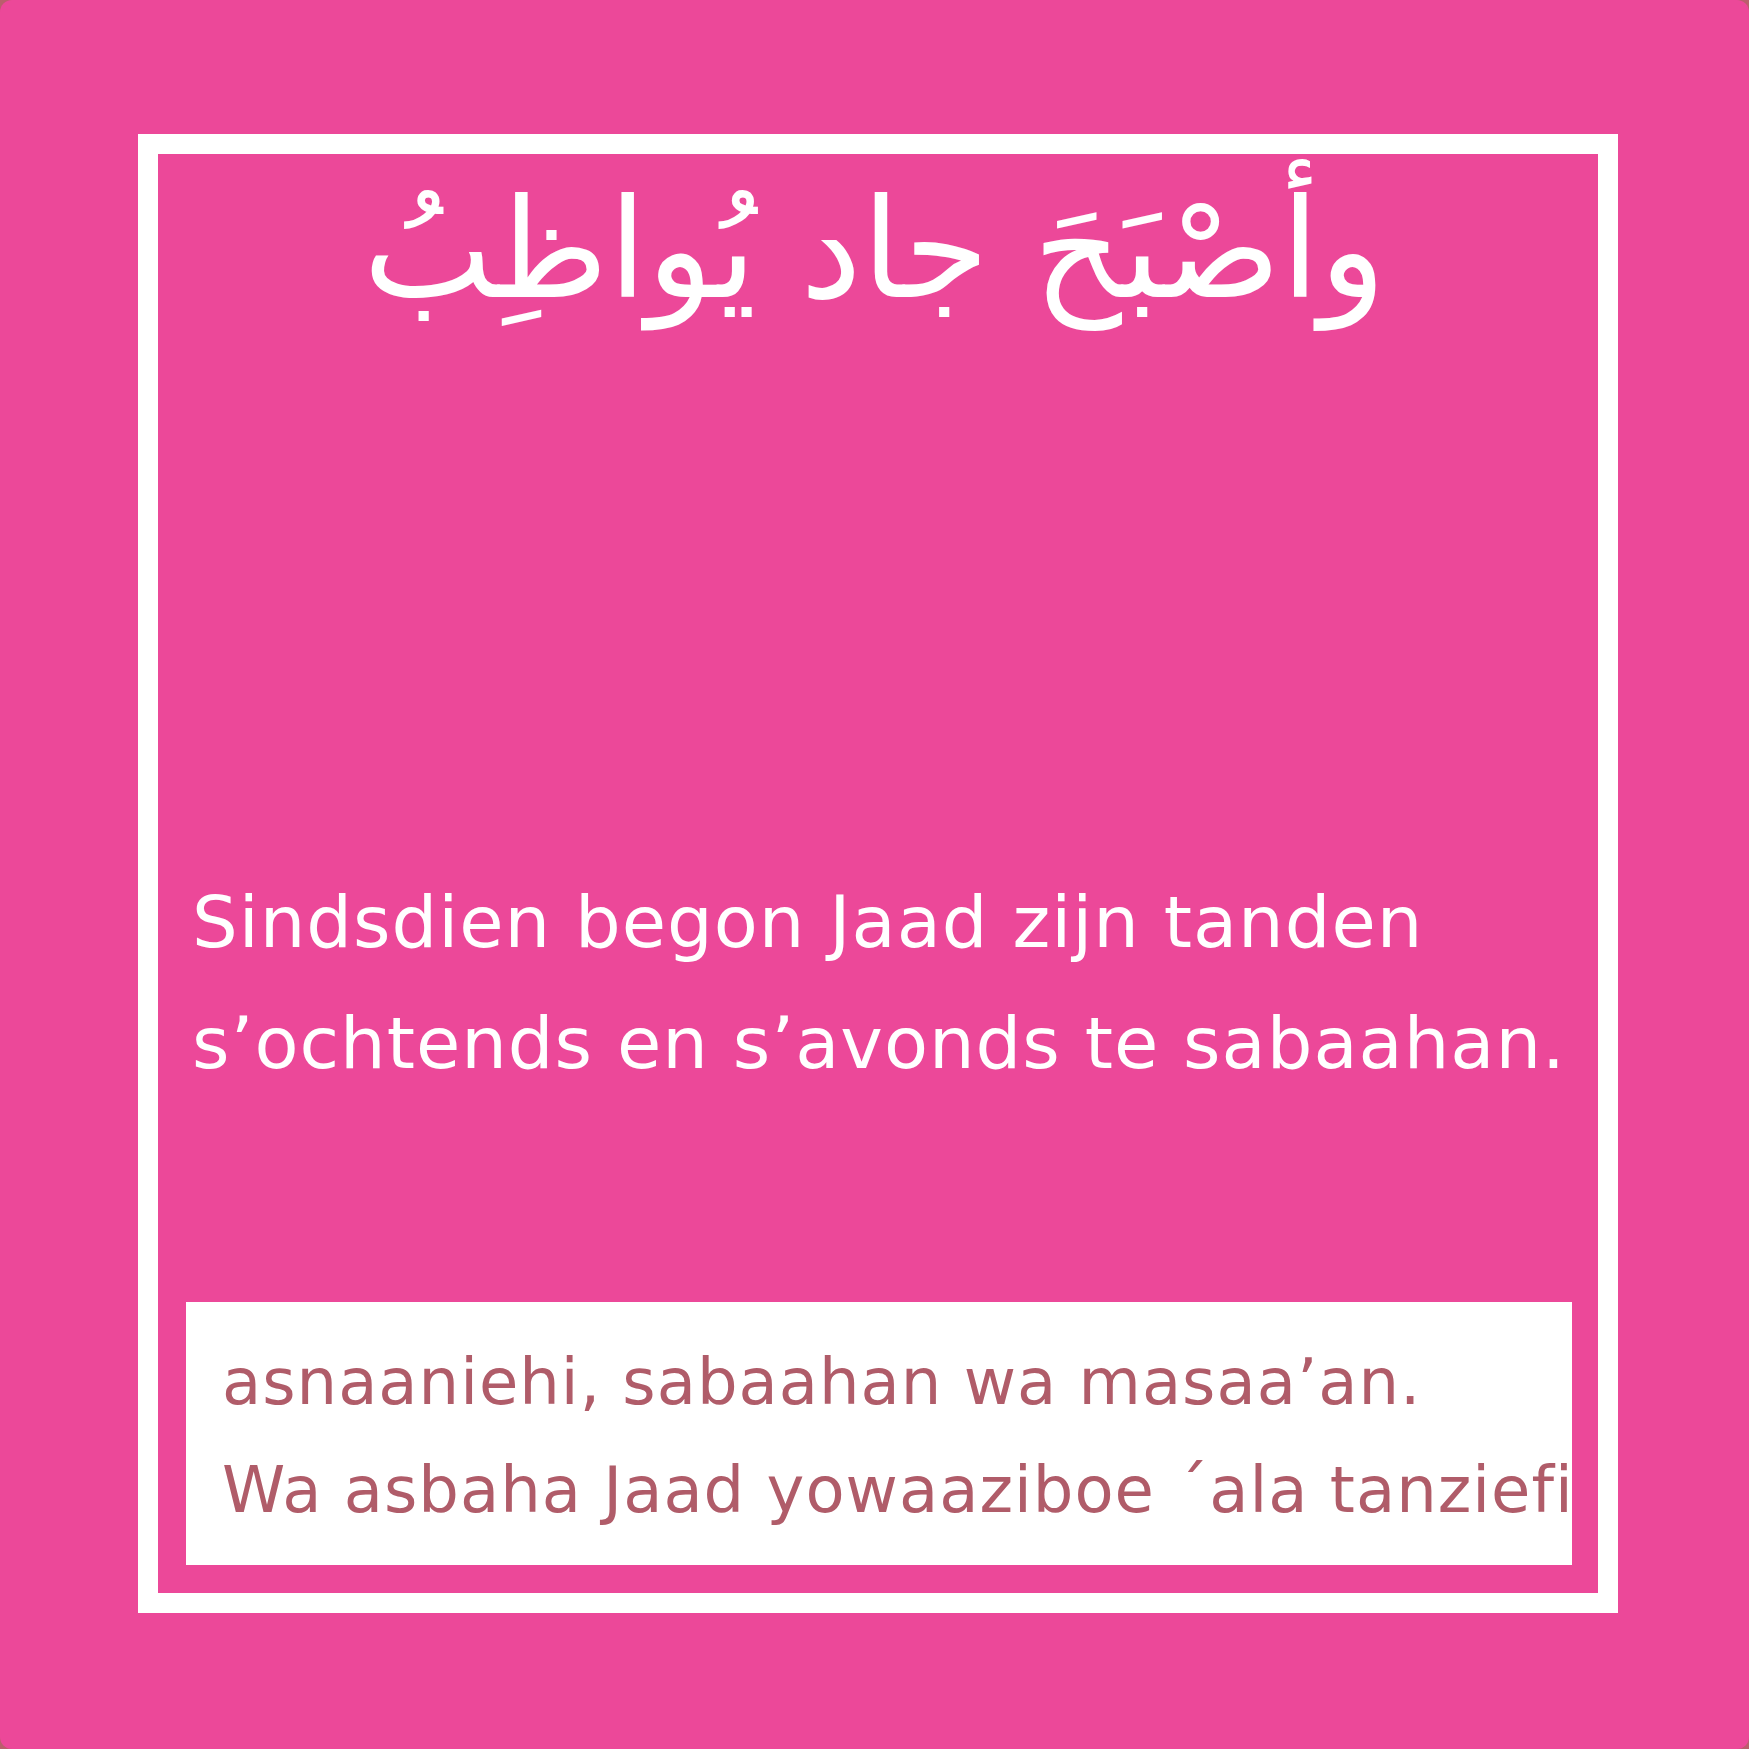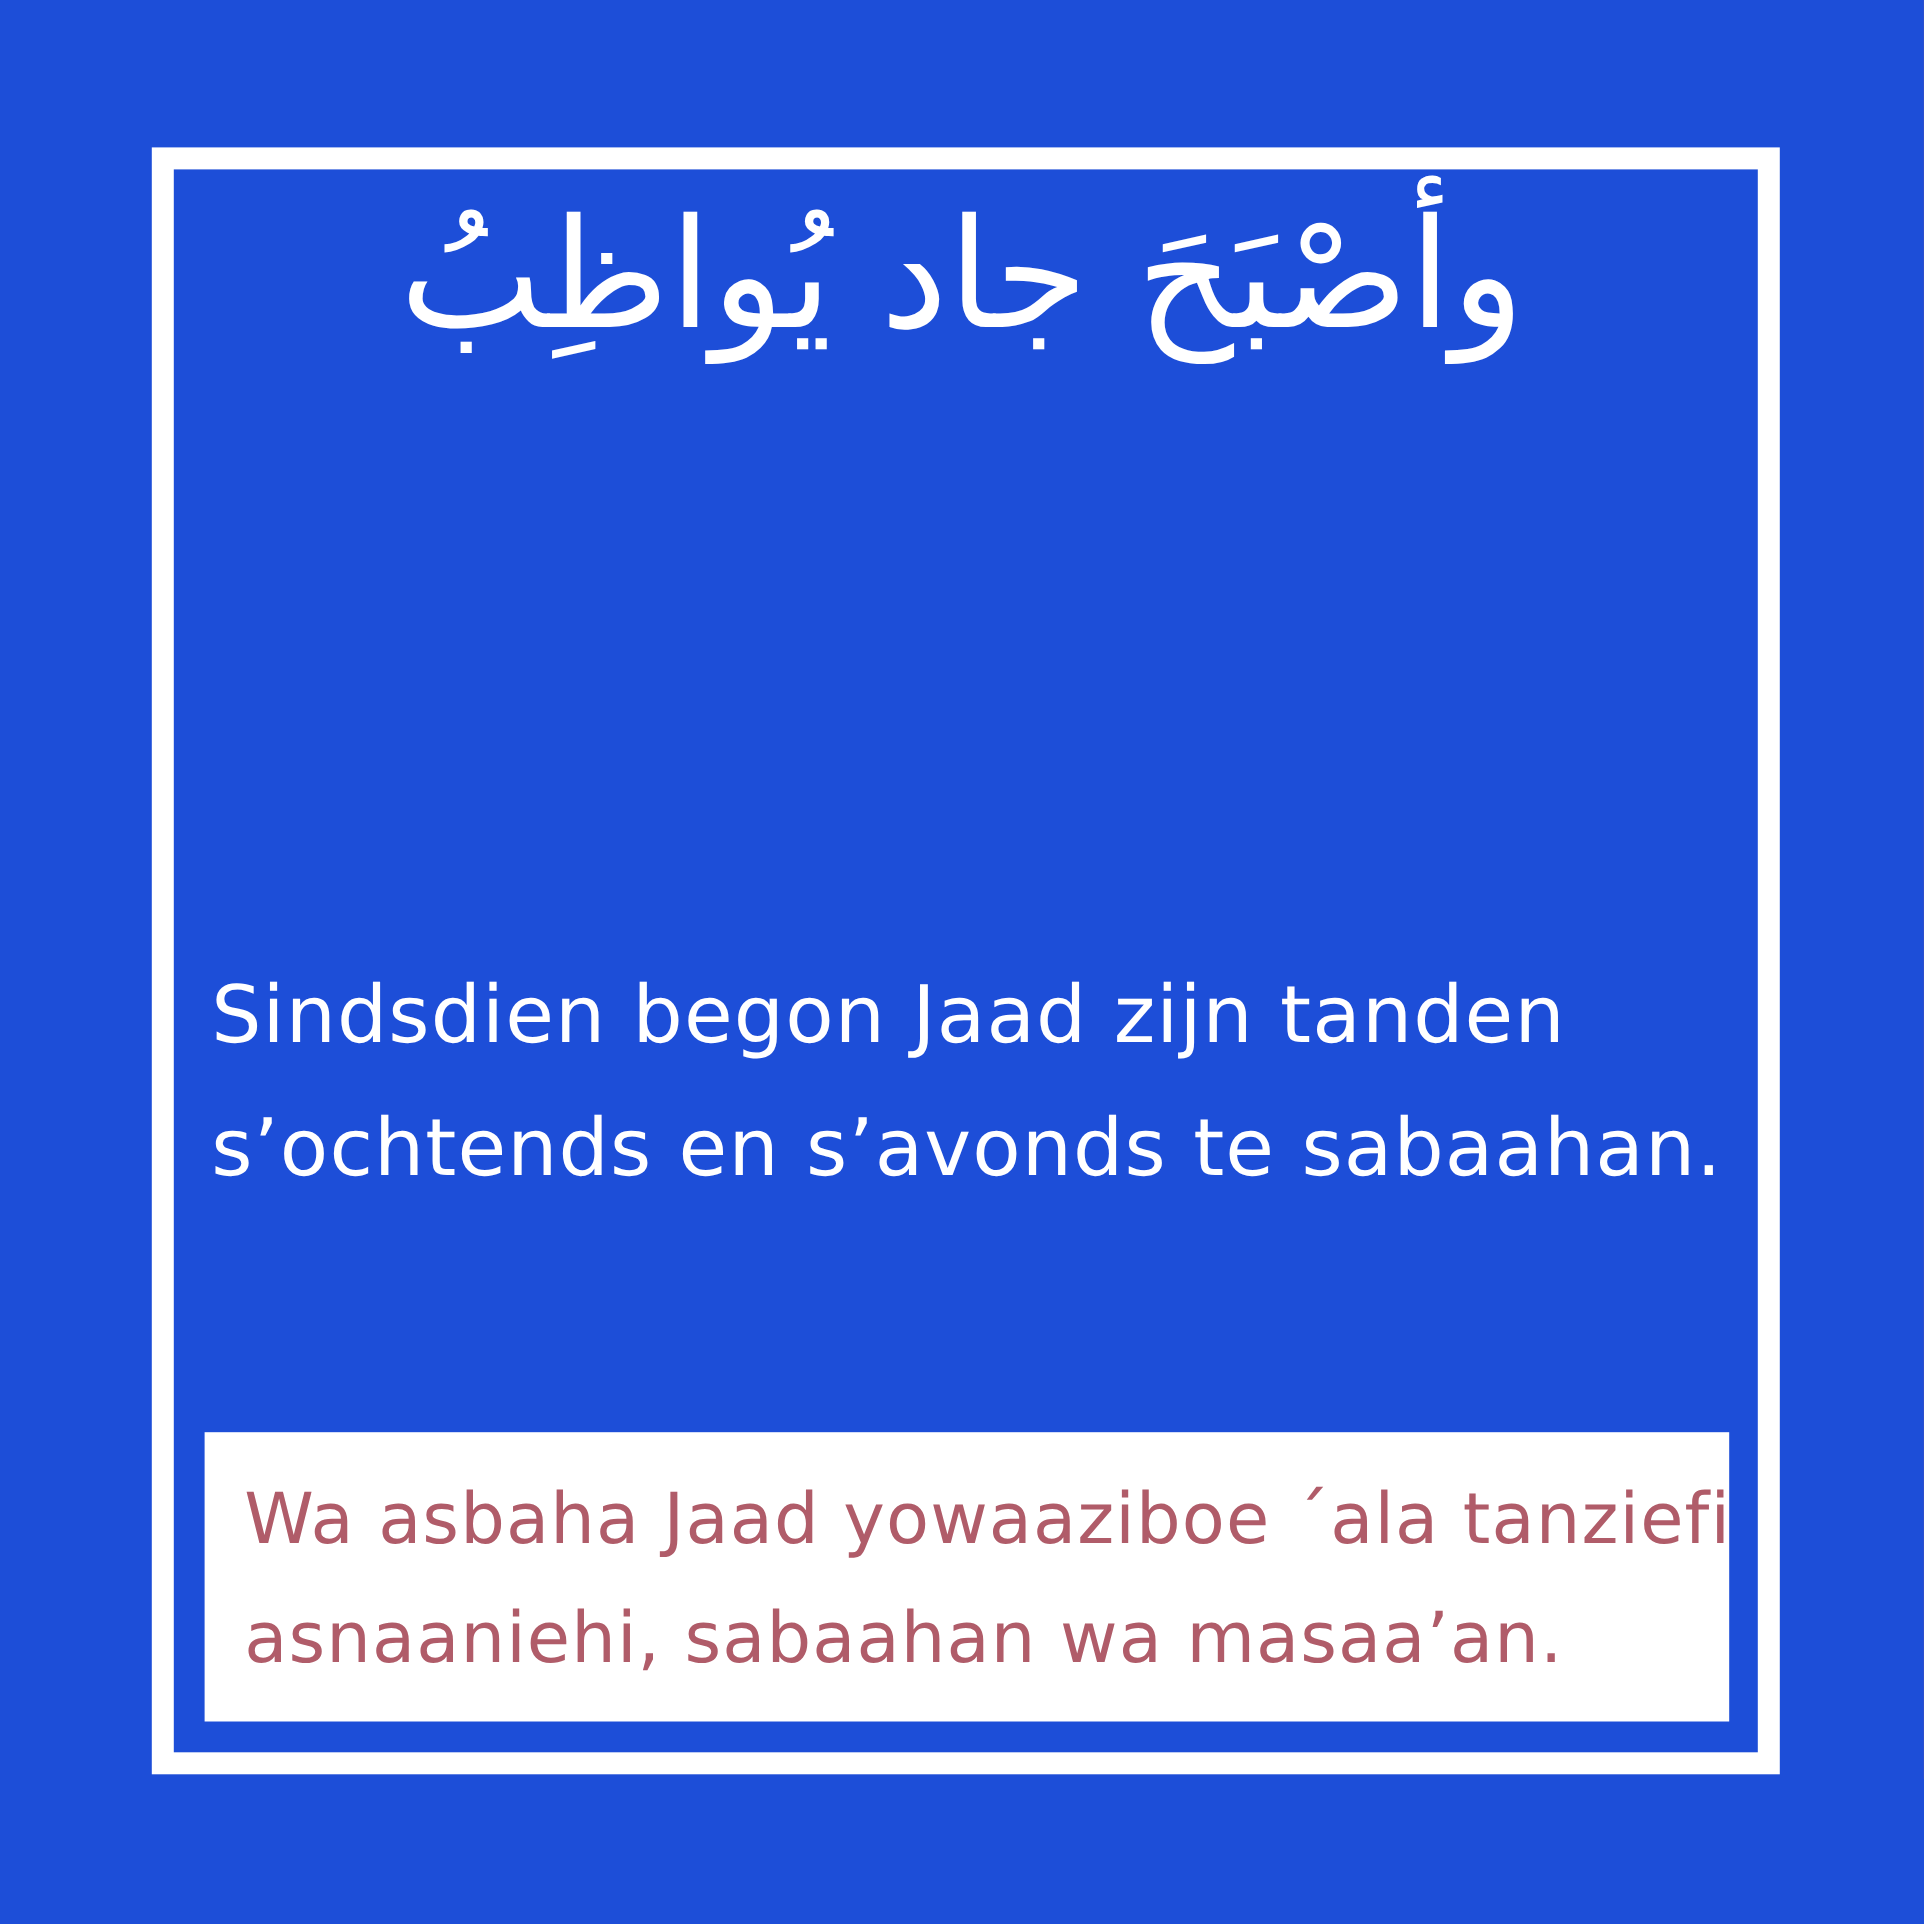--- a/index.html
+++ b/index.html
@@ -4,23 +4,24 @@
 <style>
   html, body {
     margin: 0;
     padding: 0;
     background: #ba5e6c;
   }
   .page {
     position: relative;
     width: 1749px;
     height: 1749px;
-    background: #1d4ed8;
+    background: #ec4899;
     overflow: hidden;
     font-family: "DejaVu Sans", sans-serif;
+    border-radius: 12px;
   }
   .frame {
     position: absolute;
     left: 138px;
     top: 134px;
     width: 1480px;
     height: 1479px;
     border: 20px solid #ffffff;
     box-sizing: border-box;
   }
@@ -85,18 +86,18 @@
     <div class="line">وأصْبَحَ جاد يُواظِبُ</div>
   </div>
 
   <div class="dutch" lang="nl">
     <div class="line">Sindsdien begon Jaad zijn tanden</div>
     <div class="line">s’ochtends en s’avonds te sabaahan.</div>
   </div>
 
   <div class="translit-box">
     <div class="translit-text">
+      <div class="line">asnaaniehi, sabaahan wa masaa’an.</div>
       <div class="line">Wa asbaha Jaad yowaaziboe ´ala tanziefi</div>
-      <div class="line">asnaaniehi, sabaahan wa masaa’an.</div>
     </div>
   </div>
 
 </div>
 
 </body></html>

